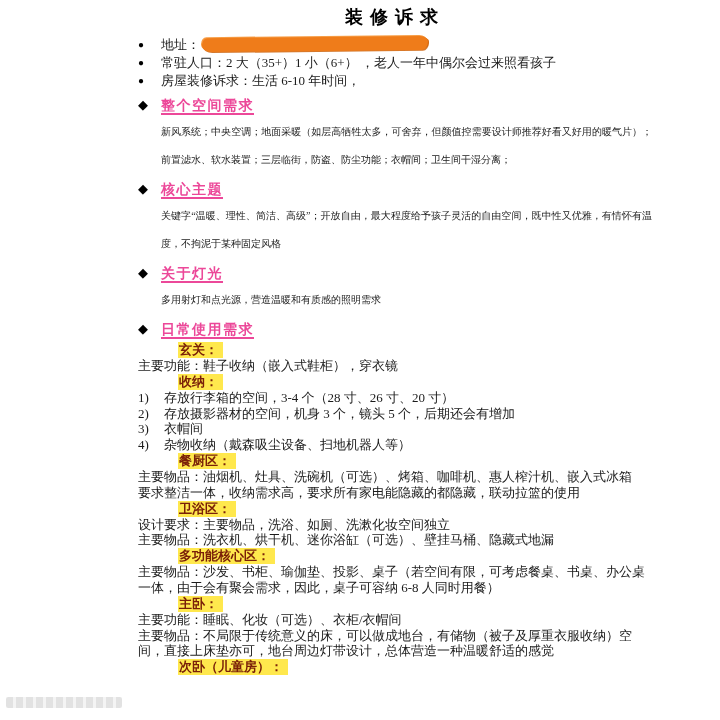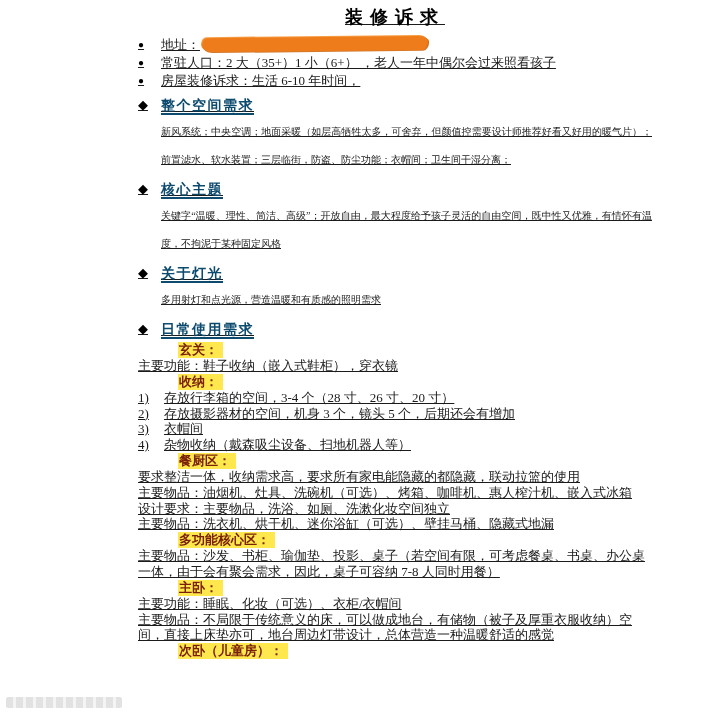--- a/index.html
+++ b/index.html
@@ -7,21 +7,20 @@
     width:720px;height:720px;overflow:hidden;position:relative;
     font-family:"Liberation Serif","DejaVu Serif",serif;
     color:#1b1b1b;
     -webkit-font-smoothing:antialiased;
   }
   .page{
     position:relative;box-sizing:border-box;
     width:720px;height:720px;
     padding:5px 68px 0 138px;
     background:#fff;
-    text-decoration:underline;
   }
   .title{
     text-align:center;
     font-family:"DejaVu Sans","Liberation Sans",sans-serif;
     font-weight:bold;font-size:18px;letter-spacing:7px;
     color:#000;margin:0 0 7px 0;
   }
   
   .bullet-row{display:flex;align-items:flex-start;font-size:13px;line-height:18px;}
   .bmark{flex:0 0 23px;font-size:10px;line-height:18px;color:#000;}
@@ -32,21 +31,21 @@
     background:var(--redaction,#ef7c1a);
     border-radius:7px 10px 8px 12px / 9px 7px 11px 8px;
     transform:rotate(-.6deg);
     box-shadow:1px 1px 0 rgba(205,96,8,.85), -1px -1px 0 rgba(246,146,49,.9), 3px 0 0 -2px rgba(222,108,14,.8);
     margin-left:2px;
   }
   
   .sec-head{display:flex;align-items:baseline;margin:7px 0 3px 0;}
   .dmark{flex:0 0 23px;font-size:13px;color:#000;transform:translateY(-1px);}
   .sec-title{
-    font-size:14px;font-weight:bold;color:#0c4a6e;letter-spacing:1.5px;
+    font-size:14px;font-weight:bold;color:#ec4899;letter-spacing:1.5px;
     text-decoration:underline;text-underline-offset:3px;text-decoration-thickness:1.5px;
   }
   .sec-body{
     padding-left:23px;font-size:10px;line-height:28px;
     margin:1px 0 2px 0;text-align:justify;
   }
   
   .rooms{margin-top:2px;}
   .room-line,.room{font-size:13px;line-height:15.8px;}
   .room-title{
@@ -141,32 +140,33 @@
         <span class="ntext">衣帽间</span>
       </div>
       <div class="room-line num-row">
         <span class="num">4)</span>
         <span class="ntext">杂物收纳（戴森吸尘设备、扫地机器人等）</span>
       </div>
     </div>
 
     <div class="room">
       <div class="room-line"><span class="room-title">餐厨区：</span></div>
+      <div class="room-line">主要物品：油烟机、灶具、洗碗机（可选）、烤箱、咖啡机、惠人榨汁机、嵌入式冰箱</div>
       <div class="room-line">要求整洁一体，收纳需求高，要求所有家电能隐藏的都隐藏，联动拉篮的使用</div>
-      <div class="room-line">主要物品：油烟机、灶具、洗碗机（可选）、烤箱、咖啡机、惠人榨汁机、嵌入式冰箱</div>
     </div>
 
     <div class="room">
+      <div class="room-line"><span class="room-title">卫浴区：</span></div>
       <div class="room-line">设计要求：主要物品，洗浴、如厕、洗漱化妆空间独立</div>
       <div class="room-line">主要物品：洗衣机、烘干机、迷你浴缸（可选）、壁挂马桶、隐藏式地漏</div>
     </div>
 
     <div class="room">
       <div class="room-line"><span class="room-title">多功能核心区：</span></div>
-      <div class="room-line">主要物品：沙发、书柜、瑜伽垫、投影、桌子（若空间有限，可考虑餐桌、书桌、办公桌一体，由于会有聚会需求，因此，桌子可容纳 7-8 人同时用餐）</div>
+      <div class="room-line">主要物品：沙发、书柜、瑜伽垫、投影、桌子（若空间有限，可考虑餐桌、书桌、办公桌一体，由于会有聚会需求，因此，桌子可容纳 6-8 人同时用餐）</div>
     </div>
 
     <div class="room">
       <div class="room-line"><span class="room-title">主卧：</span></div>
       <div class="room-line">主要功能：睡眠、化妆（可选）、衣柜/衣帽间</div>
       <div class="room-line">主要物品：不局限于传统意义的床，可以做成地台，有储物（被子及厚重衣服收纳）空间，直接上床垫亦可，地台周边灯带设计，总体营造一种温暖舒适的感觉</div>
     </div>
 
     <div class="room">
       <div class="room-line"><span class="room-title">次卧（儿童房）：</span></div>

